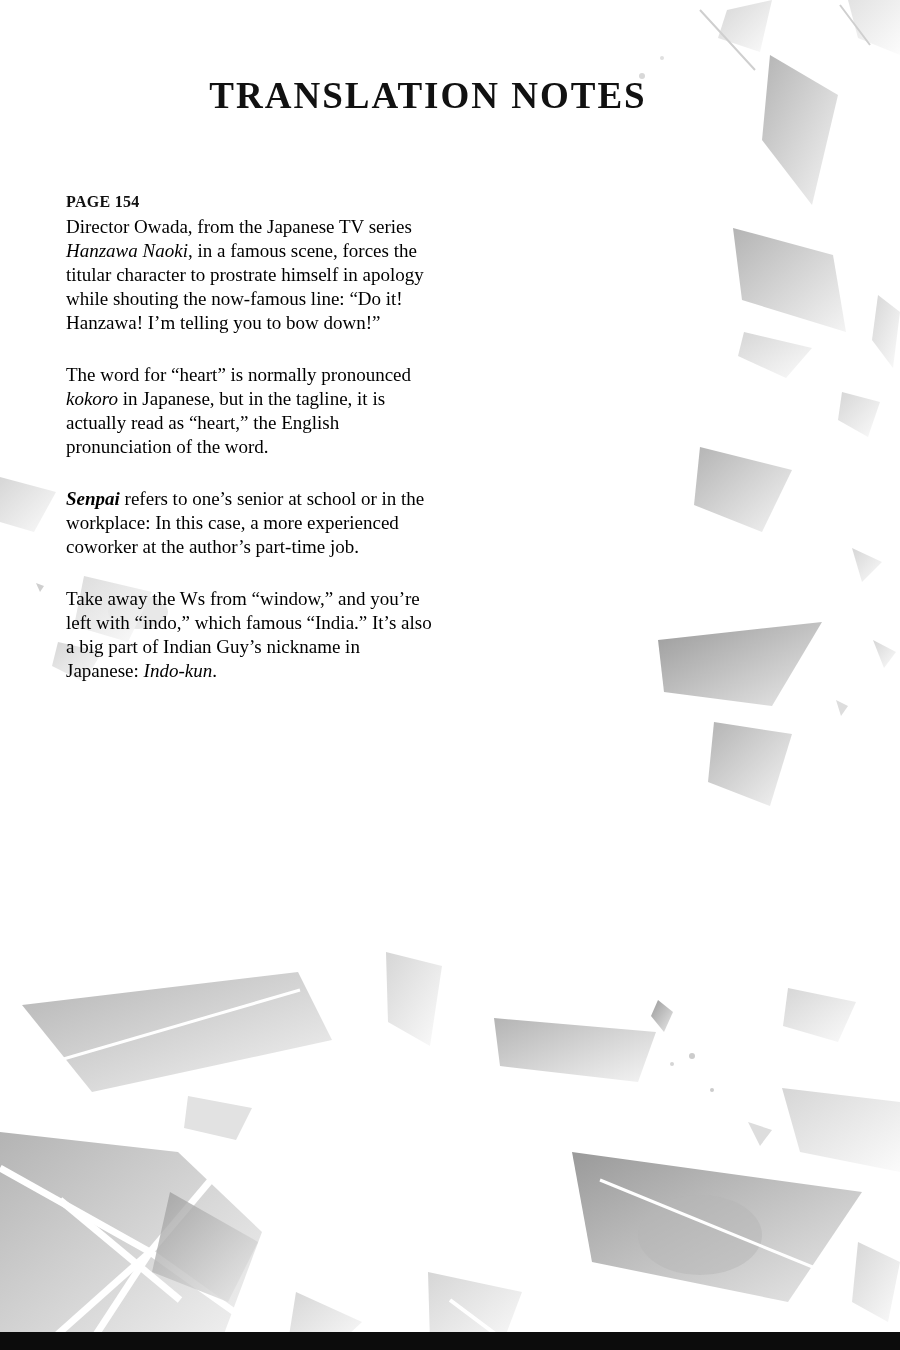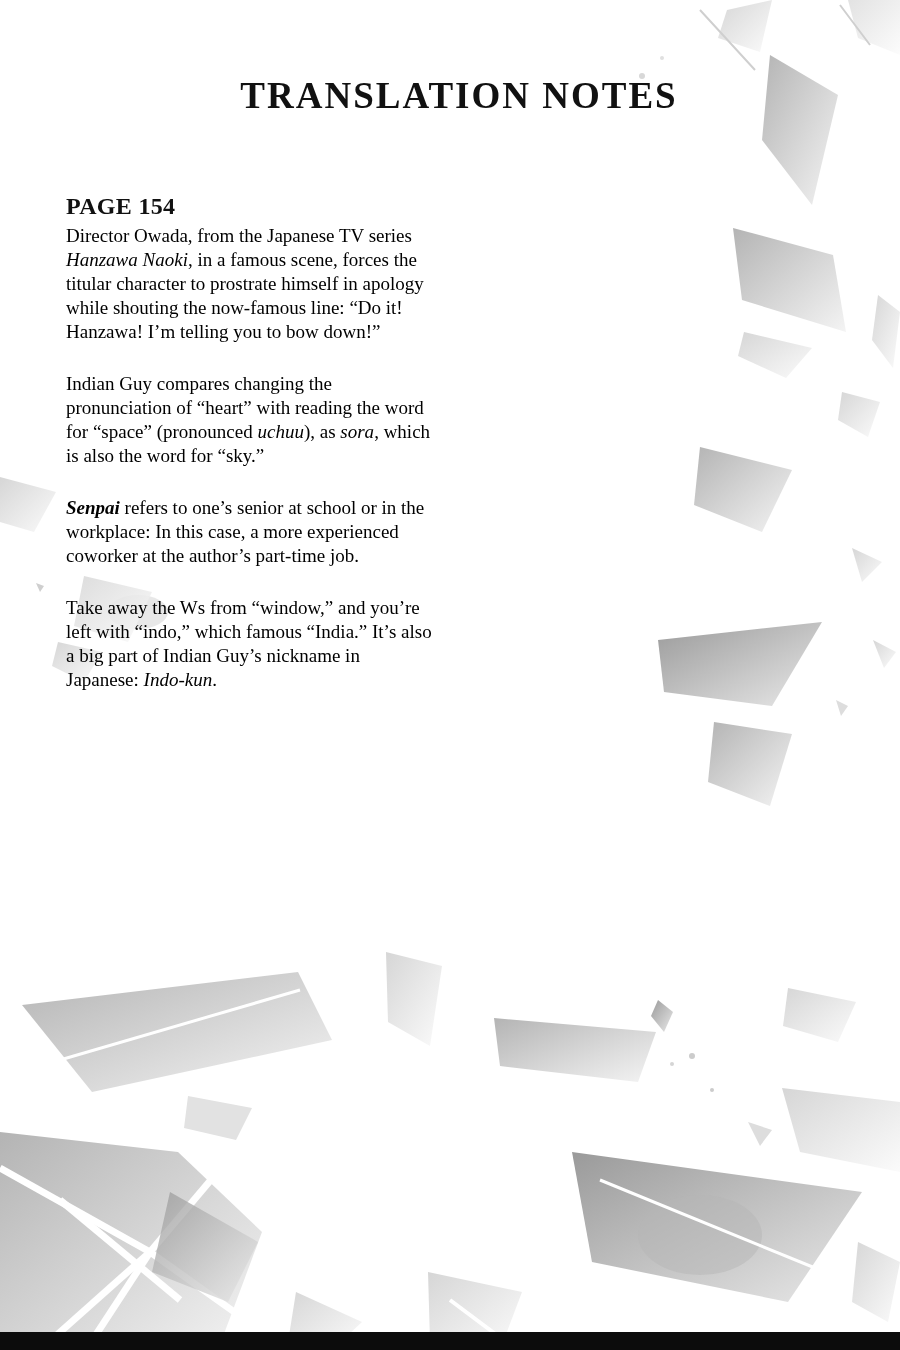--- a/index.html
+++ b/index.html
@@ -17,30 +17,29 @@
     z-index:0;
   }
   .title {
     position:absolute; top:74px; left:0; width:856px;
     margin:0;
     text-align:center;
     font-size:37px; font-weight:700;
     letter-spacing:2px;
     z-index:1;
     color:#111;
-    padding-left:31px;
   }
   .content {
     position:absolute; left:66px; top:193px; width:368px;
     z-index:1;
   }
   .note-section { margin-bottom:28px; }
   .note-section h2 {
     margin:0 0 4px 0;
-    font-size:24px; font-weight:700;
+    font-size:16px; font-weight:700;
     letter-spacing:0.3px;
     color:#111;
   }
   .note-section p {
     margin:0 0 25px 0;
     font-size:19px; line-height:24px;
     color:#000000;
   }
   .note-section p:last-child { margin-bottom:0; }
   .italic { font-style:italic; }
@@ -144,21 +143,21 @@
   <h1 class="title">TRANSLATION NOTES</h1>
 
   <div class="content">
 
     <section class="note-section">
       <h2>PAGE 154</h2>
       <p><span>Director Owada, from the Japanese TV series </span><span class="italic">Hanzawa Naoki</span><span>, in a famous scene, forces the titular character to prostrate himself in apology while shouting the now-famous line: “Do it! Hanzawa! I’m telling you to bow down!”</span></p>
     </section>
 
     <section class="note-section">
-      <p><span>Indian Guy compares changing the pronunciation of “heart” with reading the word for “space” (pronounced </span><span class="italic">uchuu</span><span>), as </span><span class="italic">sora</span><span>, which is also the word for “sky.”</span></p>
+      <p><span>The word for “heart” is normally pronounced </span><span class="italic">kokoro</span><span> in Japanese, but in the tagline, it is actually read as “heart,” the English pronunciation of the word.</span></p>
     </section>
 
     <section class="note-section">
       <p><span class="bold-italic">Senpai</span><span> refers to one’s senior at school or in the workplace: In this case, a more experienced coworker at the author’s part-time job.</span></p>
     </section>
 
     <section class="note-section">
       <p><span>Take away the Ws from “window,” and you’re left with “indo,” which famous “India.” It’s also a big part of Indian Guy’s nickname in Japanese: </span><span class="italic">Indo-kun</span><span>.</span></p>
     </section>
 

